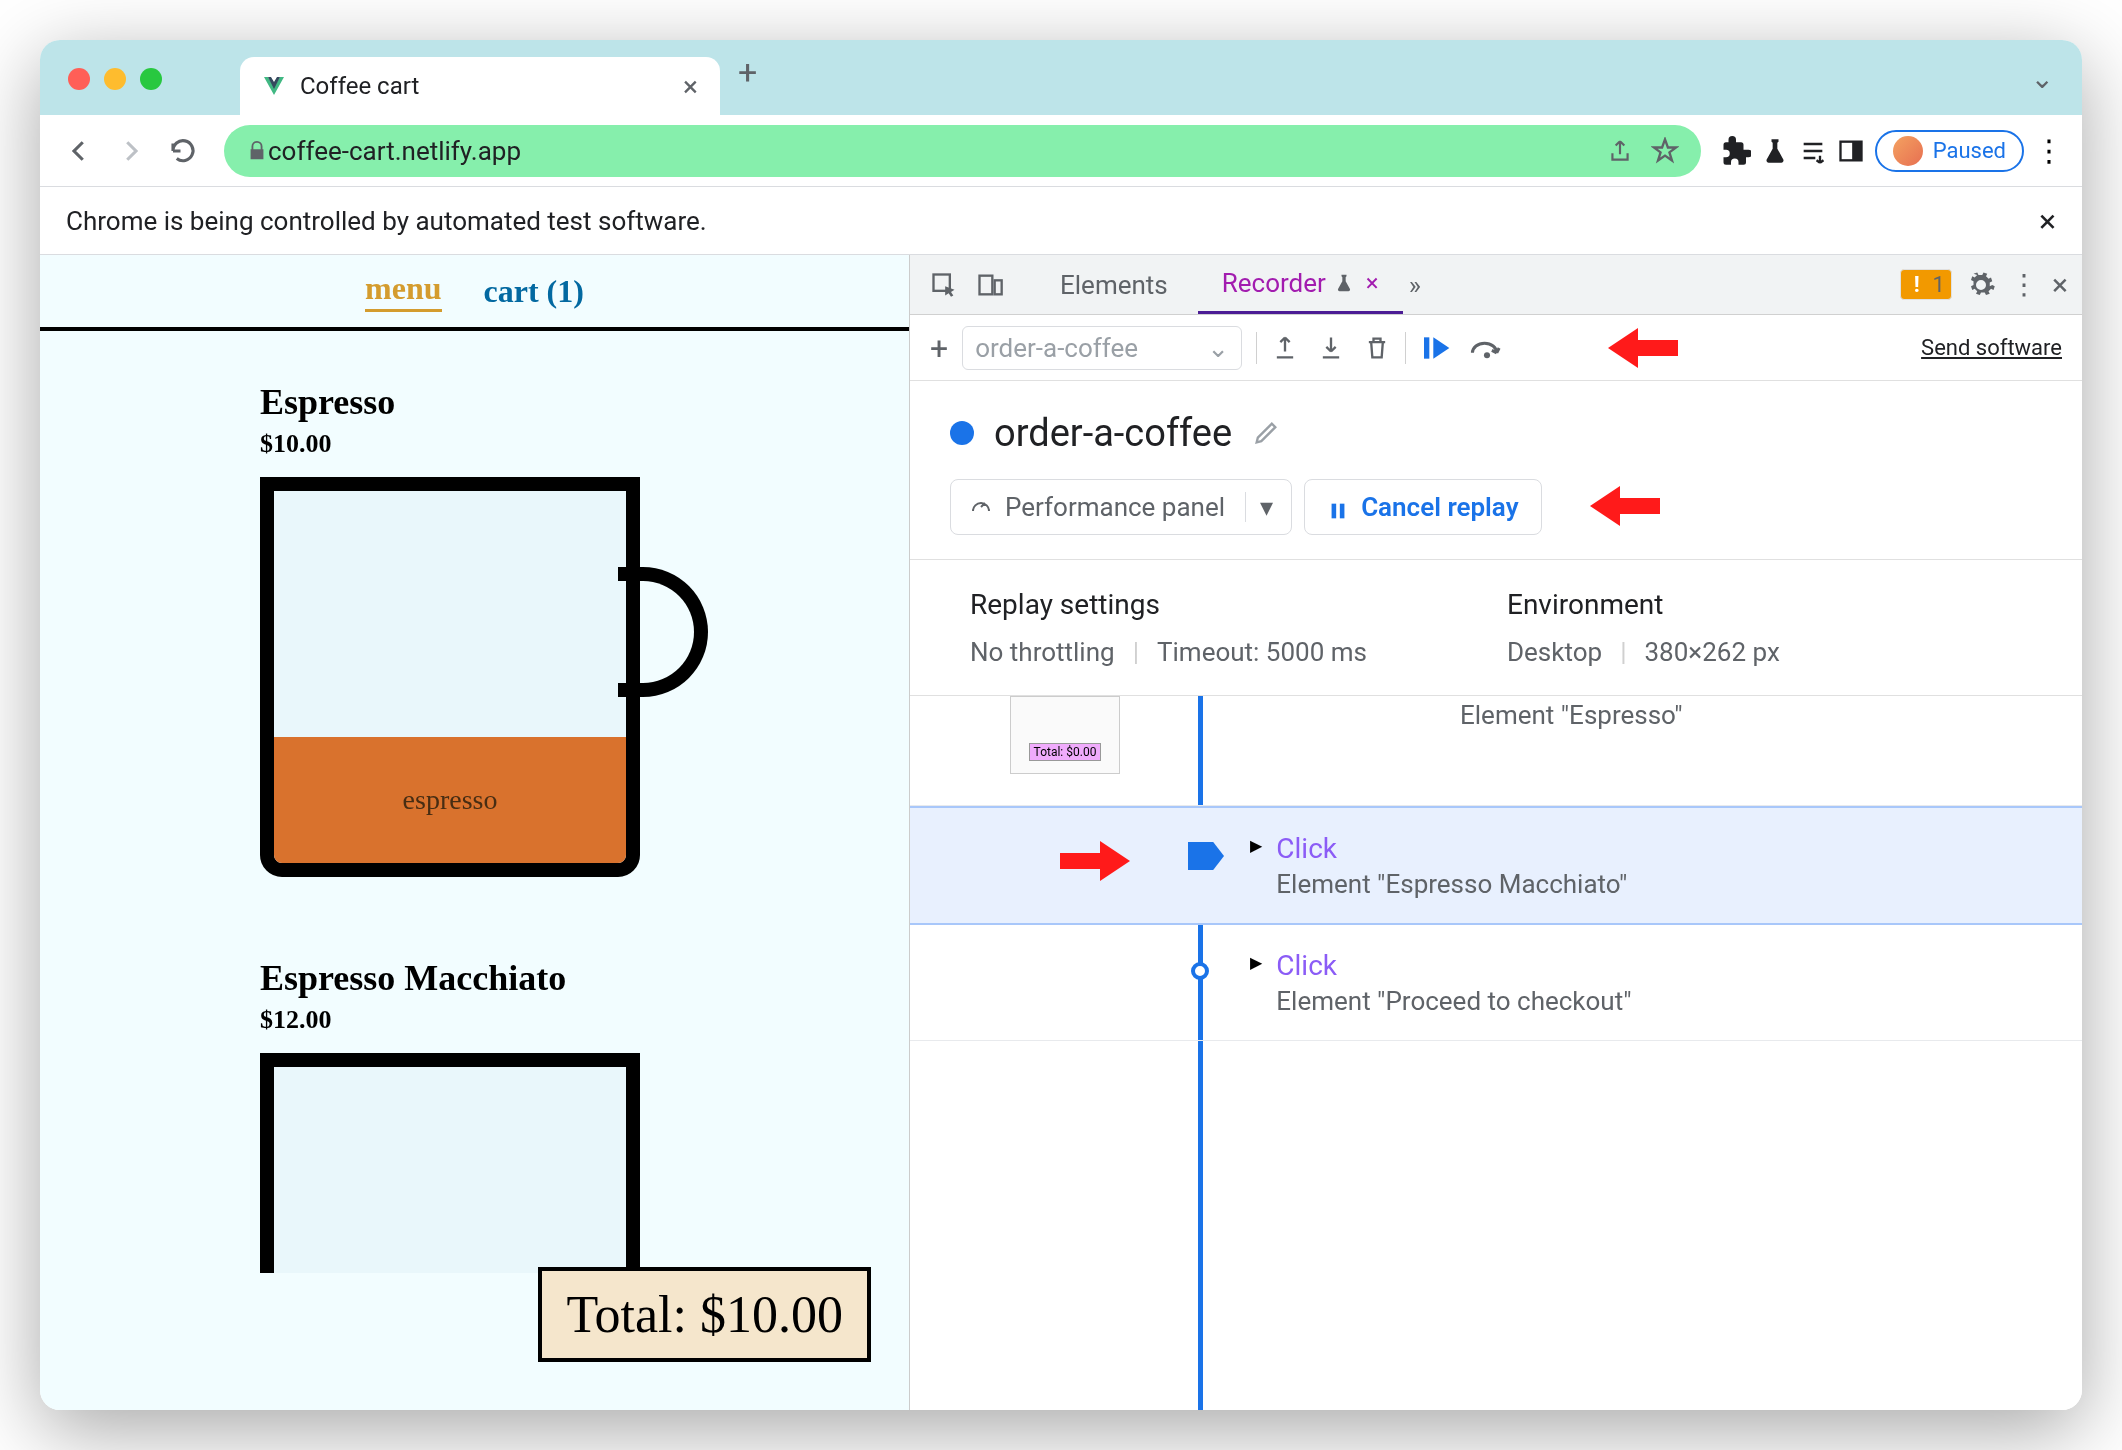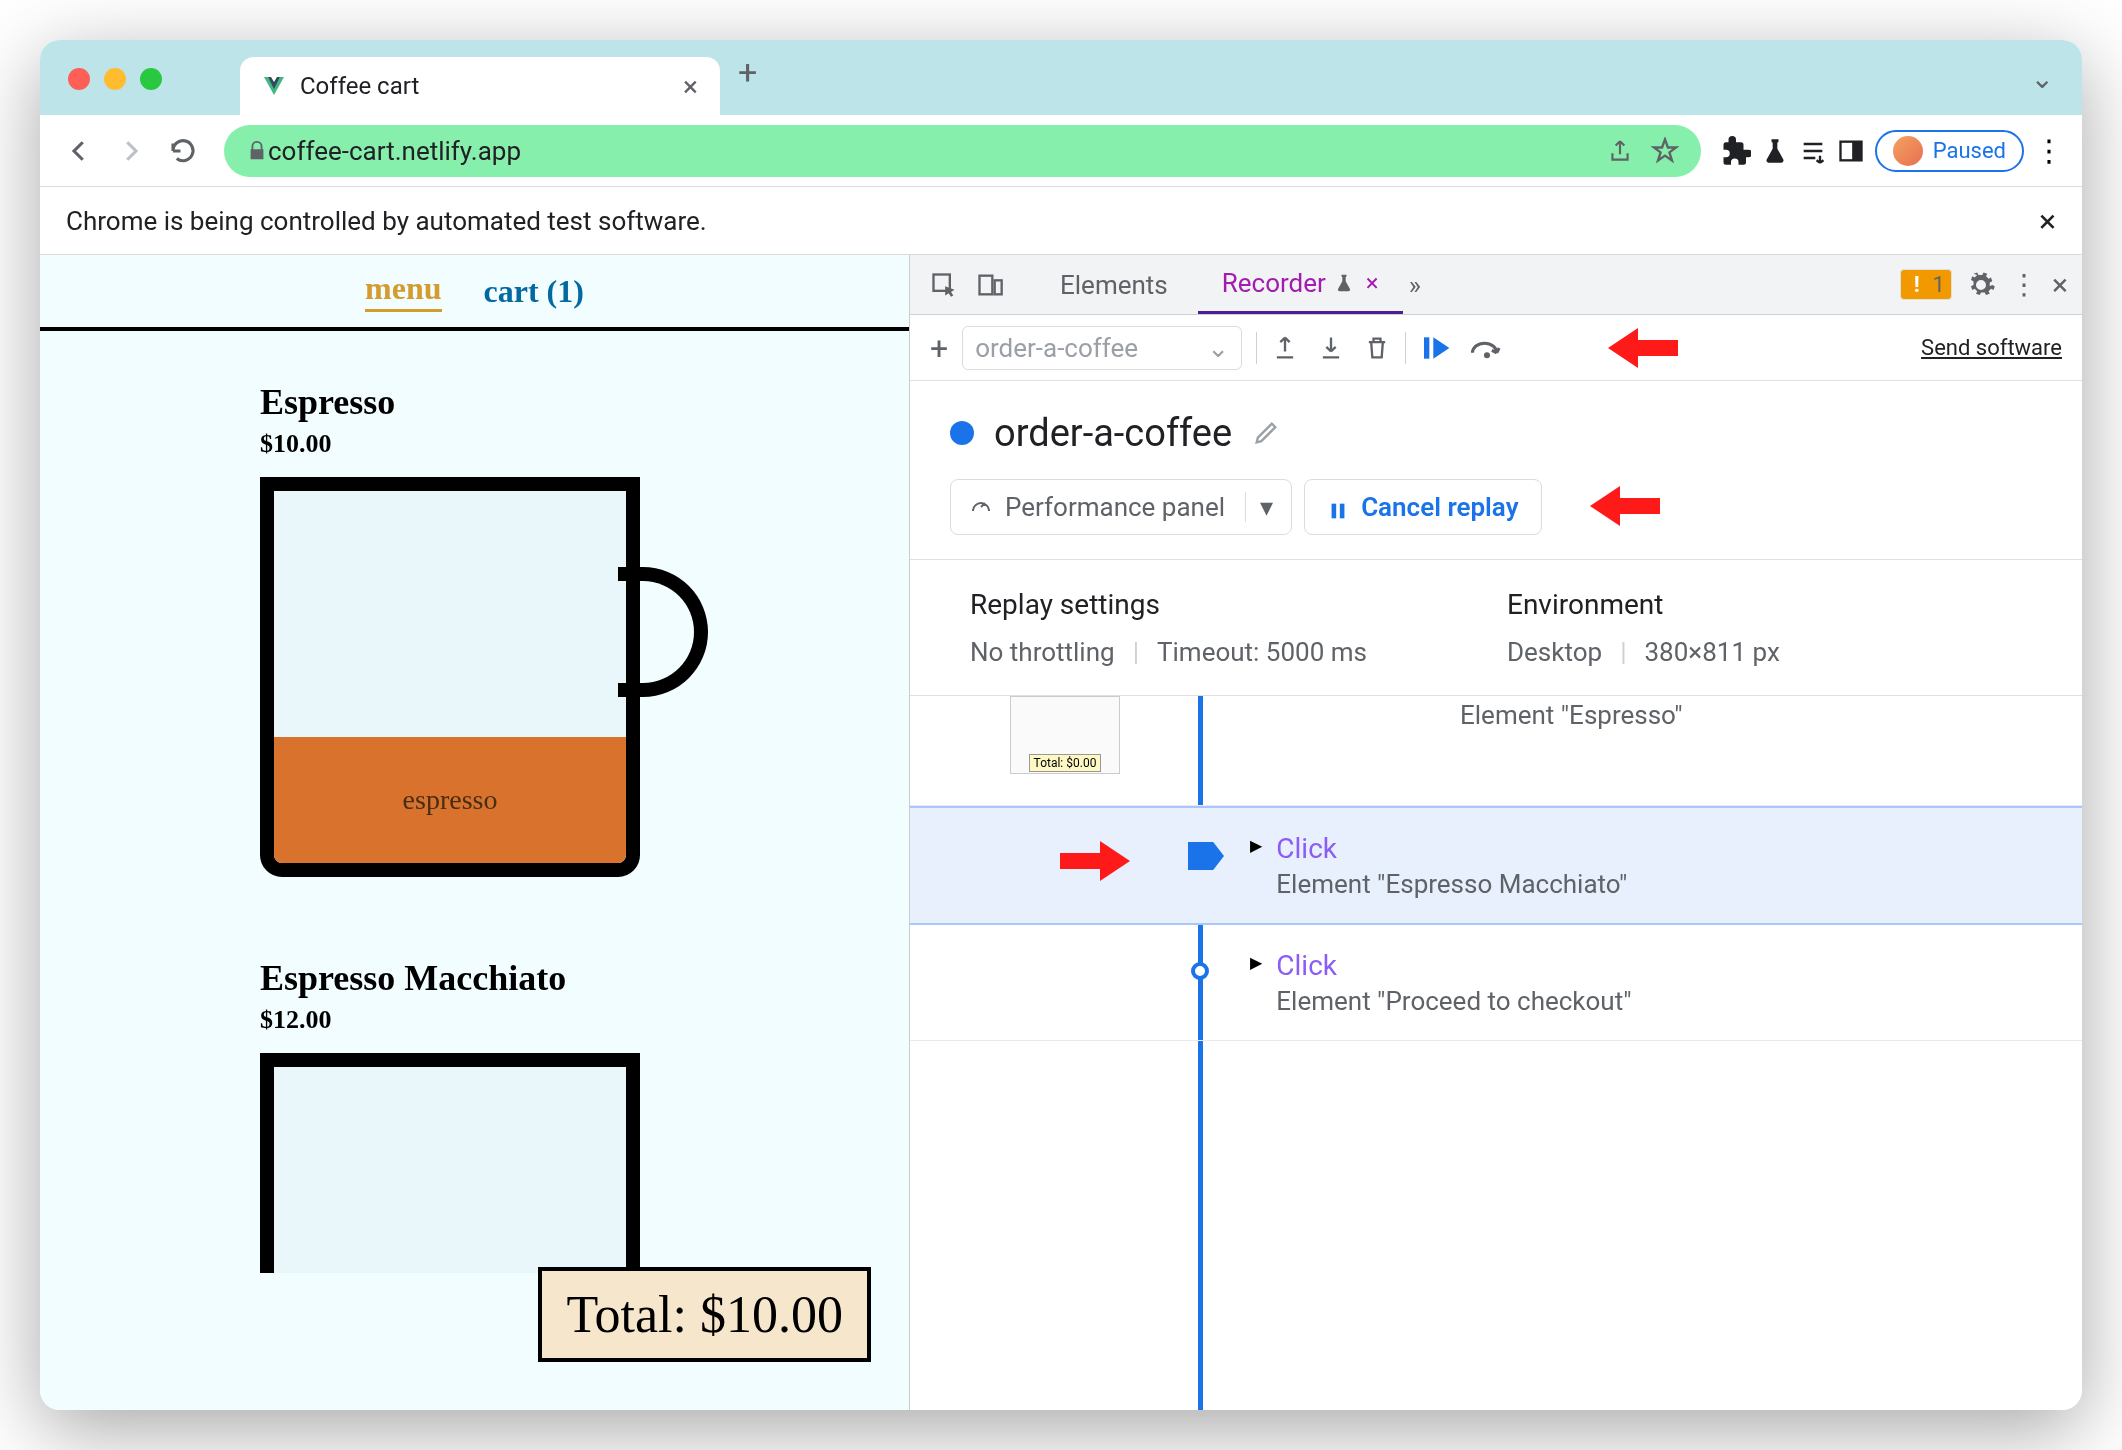--- a/index.html
+++ b/index.html
@@ -84,21 +84,21 @@
 .settings-row { border-top: 1px solid #e0e0e0; border-bottom: 1px solid #e0e0e0; padding: 28px 60px; display: flex; gap: 140px; }
 .settings-col-title { font-size: 28px; color: #202124; margin-bottom: 16px; }
 .settings-values { font-size: 26px; color: #5f6368; display: flex; gap: 18px; }
 .settings-values .sep { color: #d0d0d0; }
 
 .steps { position: relative; flex: 1; overflow: hidden; }
 .timeline { position: absolute; left: 288px; top: 0; bottom: 0; width: 5px; background: #1a73e8; }
 .step-row { display: flex; align-items: flex-start; padding: 24px 40px 24px 0; border-bottom: 1px solid #e8eaed; position: relative; min-height: 110px; }
 .step-row.active { background: #e8f0fe; border-top: 2px solid #a8c7fa; border-bottom: 2px solid #a8c7fa; }
 .step-thumb { width: 110px; height: 78px; border: 1px solid #ccc; margin-left: 100px; background: #fafafa; position: relative; display: flex; align-items: flex-end; justify-content: center; }
-.thumb-total { border: 1px solid #999; background: #fef9c3; font-size: 12px; padding: 1px 4px; margin-bottom: 1px; }
+.thumb-total { border: 1px solid #999; background: #f0abfc; font-size: 12px; padding: 1px 4px; margin-bottom: 12px; }
 .step-marker { position: absolute; left: 278px; top: 34px; }
 .marker-arrow { width: 36px; height: 28px; background: #1a73e8; clip-path: polygon(0 0, 70% 0, 100% 50%, 70% 100%, 0 100%); }
 .marker-dot { width: 18px; height: 18px; border-radius: 50%; background: #1a73e8; border: 4px solid #fff; position: absolute; left: 3px; top: 3px; }
 .marker-dot.hollow { background: #fff; border: 4px solid #1a73e8; }
 .step-content { margin-left: 340px; display: flex; gap: 14px; align-items: flex-start; }
 .expand-caret { margin-top: 4px; }
 .step-title { font-size: 28px; color: #8b5cf6; }
 .step-sub { font-size: 26px; color: #5f6368; margin-top: 4px; }
 
 
@@ -321,21 +321,21 @@
             <span>No throttling</span>
             <span class="sep">|</span>
             <span>Timeout: 5000 ms</span>
           </div>
         </div>
         <div>
           <div class="settings-col-title">Environment</div>
           <div class="settings-values">
             <span>Desktop</span>
             <span class="sep">|</span>
-            <span>380×811 px</span>
+            <span>380×262 px</span>
           </div>
         </div>
       </div>
 
       <div class="steps">
         <div class="timeline"></div>
 
         <div class="step-row" style="padding-top:0">
           <div class="step-thumb">
             <div class="thumb-total">Total: $0.00</div>

